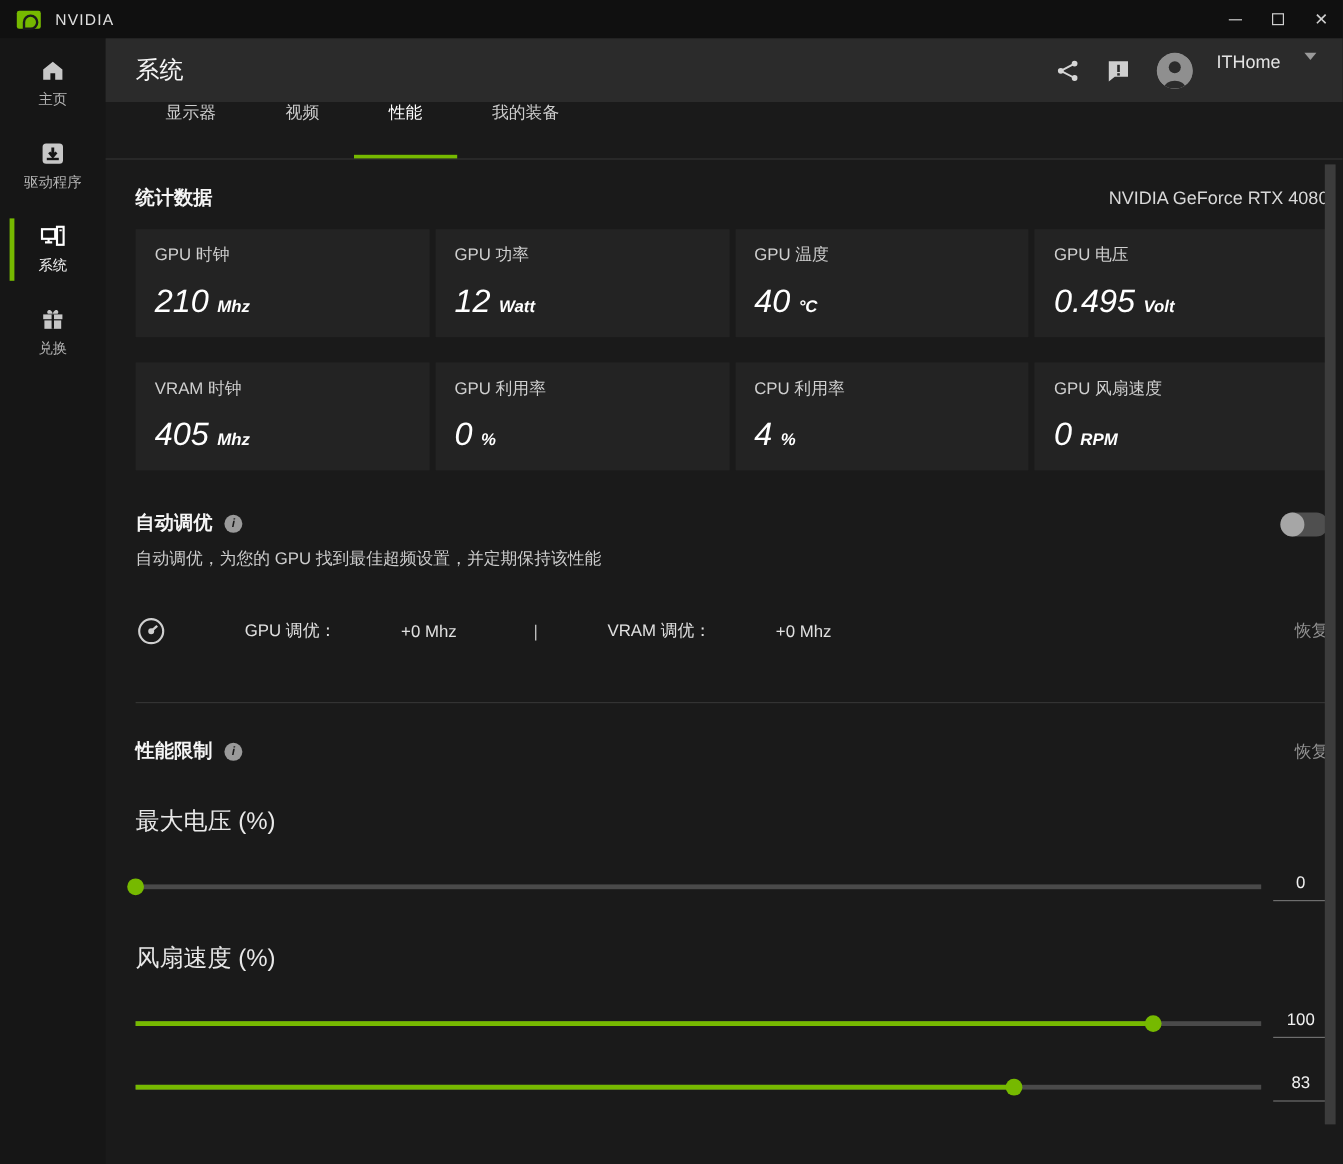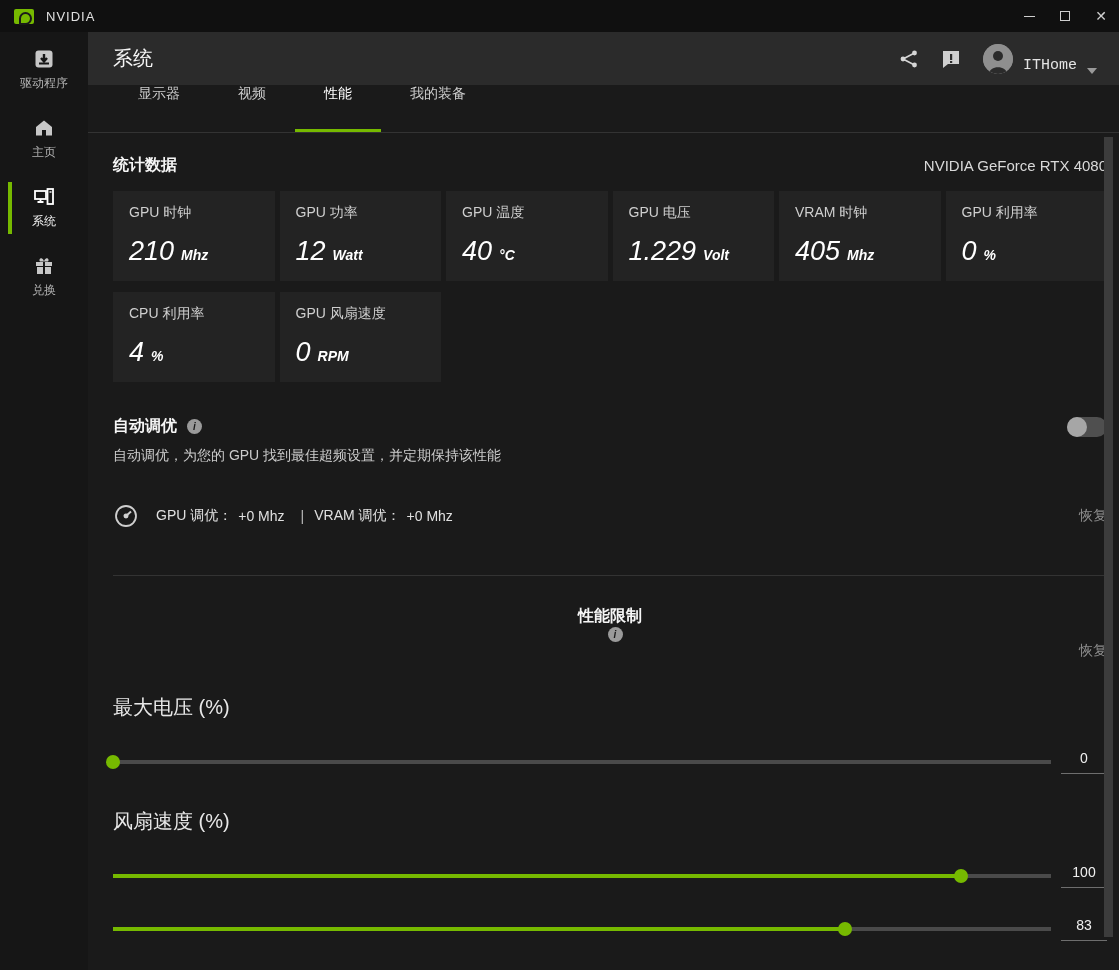--- a/index.html
+++ b/index.html
@@ -28,52 +28,52 @@
   .side-item.active { color:#f2f2f2; }
   .side-item.active .s-icon { color:#fff; }
   .side-item.active::before { content:""; position:absolute; left:8px; top:2px; bottom:2px; width:4px; background:#76b900; }
   
   .main { flex:1; display:flex; flex-direction:column; position:relative; background:#1a1a1a; }
   .header { height:53px; background:#2b2b2b; display:flex; align-items:center; padding:0 22px 0 25px; flex-shrink:0; }
   .page-title { font-size:20px; font-weight:400; color:#f5f5f5; }
   .header-right { margin-left:auto; display:flex; align-items:center; gap:22px; }
   .h-icon { color:#d6d6d6; cursor:pointer; display:flex; align-items:center; }
   .avatar { width:30px; height:30px; border-radius:50%; background:#8f8f8f; overflow:hidden; display:flex; align-items:flex-end; justify-content:center; }
-  .user-wrap { display:flex; align-items:flex-end; gap:10px; cursor:pointer;font-family:Liberation Mono, monospace; }
+  .user-wrap { display:flex; align-items:flex-start; gap:20px; cursor:pointer; }
   .user-name { font-size:15px; color:#e3e3e3; }
   .caret { width:0; height:0; border-left:5px solid transparent; border-right:5px solid transparent; border-top:6px solid #9a9a9a; }
   
   .tabs { height:48px; display:flex; align-items:stretch; padding-left:21px; border-bottom:1px solid #333; flex-shrink:0; }
   .tab { padding:0 29px; display:flex; align-items:flex-start; font-size:14px; color:#cccccc; position:relative; cursor:pointer; }
   .tab.active { color:#ffffff; }
   .tab.active::after { content:""; position:absolute; left:0; right:0; bottom:0; height:3px; background:#76b900; }
   
   .content { flex:1; padding:0 12px 0 25px; position:relative; overflow:hidden; }
   .section-head { display:flex; align-items:center; margin-top:22px; }
   .section-title { font-size:16px; font-weight:bold; color:#f5f5f5; }
   .gpu-name { margin-left:auto; font-size:15px; color:#d9d9d9; }
-  .cards { display:grid; grid-template-columns:repeat(6,1fr); gap:11px 5px; margin-top:15px; }
+  .cards { display:grid; grid-template-columns:repeat(4,1fr); gap:21px 5px; margin-top:15px; }
   .card { background:#232323; height:90px; padding:13px 16px 14px; display:flex; flex-direction:column; justify-content:space-between; }
   .card-label { font-size:14px; color:#cfcfcf; }
   .card-valrow { display:flex; align-items:baseline; gap:7px;font-style:italic; }
   .card-value { font-size:27px; color:#fff; }
   .card-unit { font-size:14px; font-weight:bold; color:#fff; }
   .info-icon { width:15px; height:15px; border-radius:50%; background:#9a9a9a; color:#1a1a1a; font-size:10px; font-weight:bold; font-style:italic; display:inline-flex; align-items:center; justify-content:center; margin-left:10px; cursor:pointer; }
   .autotune { margin-top:34px; }
   .autotune-head { display:flex; align-items:center; }
   .toggle { margin-left:auto; width:40px; height:20px; border-radius:10px; background:#4f4f4f; position:relative; cursor:pointer; }
   .toggle .knob { position:absolute; left:0; top:0; width:20px; height:20px; border-radius:50%; background:#a6a6a6; }
   .autotune-desc { margin-top:10px; font-size:14px; color:#cccccc; }
-  .tune-row { margin-top:38px; display:flex; align-items:center; font-size:14px; color:#e0e0e0; }
+  .tune-row { margin-top:38px; display:flex; align-items:center; font-size:14px; color:#e0e0e0;gap:48px; }
   .gauge-icon { margin-right:17px; color:#cfcfcf; display:flex; }
   .tune-sep { margin:0 10px; color:#bdbdbd; }
   .tune-part { margin-right:6px; }
   .restore { margin-left:auto; font-size:14px; color:#8f8f8f; cursor:pointer; }
   .divider { border-top:1px solid #333; margin-top:46px; }
-  .perf-head { display:flex; align-items:center; margin-top:30px;flex-direction:column; }
+  .perf-head { display:flex; align-items:center; margin-top:30px; }
   .slider-label { margin-top:34px; font-size:20px; color:#e8e8e8; }
   .slider-row { margin-top:29px; display:flex; align-items:center; }
   .slider-track { flex:1; height:4px; background:#4a4a4a; position:relative; cursor:pointer; }
   .slider-fill { position:absolute; left:0; top:0; height:100%; background:#76b900; }
   .slider-thumb { position:absolute; top:50%; transform:translate(-50%,-50%); width:14px; height:14px; border-radius:50%; background:#76b900; cursor:grab; }
   .slider-value { width:46px; margin-left:10px; text-align:center; font-size:14px; color:#f0f0f0; padding-bottom:7px; border-bottom:1px solid #6e6e6e; cursor:text; }
   
   .scrollbar { position:absolute; top:102px; bottom:3px; right:6px; width:9px; }
   .scroll-thumb { position:absolute; top:3px; left:0; width:100%; height:96%; background:#3c3c3c; cursor:pointer; }
 </style>
@@ -92,37 +92,37 @@
       </div>
     <div class="win-btn">
         <span class="close-glyph">✕</span>
       </div>
   </div>
 </div>
 
 <div class="app">
 
   <div class="sidebar">
+    <div class="side-item">
+      <span class="s-icon">
+        <svg width="20" height="20" viewBox="0 0 20 20">
+            <path d="M10 2.5 L18 9 L18 17.5 L12 17.5 L12 12 L8 12 L8 17.5 L2 17.5 L2 9 Z" fill="currentColor"></path>
+          </svg>
+      </span>
+      <span class="s-label">主页</span>
+    </div>
     <div class="side-item">
       <span class="s-icon">
         <svg width="20" height="20" viewBox="0 0 20 20">
             <rect x="1.5" y="1.5" width="17" height="17" rx="3" fill="currentColor"></rect>
             <path d="M10 5 L10 11 M7 9 L10 12.5 L13 9" stroke="#161616" stroke-width="2.4" fill="none"></path>
             <rect x="5" y="13.5" width="10" height="2" fill="#161616"></rect>
           </svg>
       </span>
       <span class="s-label">驱动程序</span>
-    </div>
-    <div class="side-item">
-      <span class="s-icon">
-        <svg width="20" height="20" viewBox="0 0 20 20">
-            <path d="M10 2.5 L18 9 L18 17.5 L12 17.5 L12 12 L8 12 L8 17.5 L2 17.5 L2 9 Z" fill="currentColor"></path>
-          </svg>
-      </span>
-      <span class="s-label">主页</span>
     </div>
     <div class="side-item active">
       <span class="s-icon">
         <svg width="22" height="22" viewBox="0 0 22 22" fill="none" stroke="currentColor" stroke-width="1.8">
             <rect x="2" y="5" width="11" height="8"></rect>
             <path d="M7.5 13 L7.5 16 M4.5 16 L10.5 16"></path>
             <rect x="14.5" y="3" width="5.5" height="15"></rect>
             <path d="M16.5 6 L18.5 6" stroke-width="1.4"></path>
           </svg>
       </span>
@@ -215,21 +215,21 @@
         <div class="card">
           <span class="card-label">GPU 温度</span>
           <span class="card-valrow">
               <span class="card-value">40</span>
               <span class="card-unit">°C</span>
             </span>
         </div>
         <div class="card">
           <span class="card-label">GPU 电压</span>
           <span class="card-valrow">
-              <span class="card-value">1.229</span>
+              <span class="card-value">0.495</span>
               <span class="card-unit">Volt</span>
             </span>
         </div>
         <div class="card">
           <span class="card-label">VRAM 时钟</span>
           <span class="card-valrow">
               <span class="card-value">405</span>
               <span class="card-unit">Mhz</span>
             </span>
         </div>

